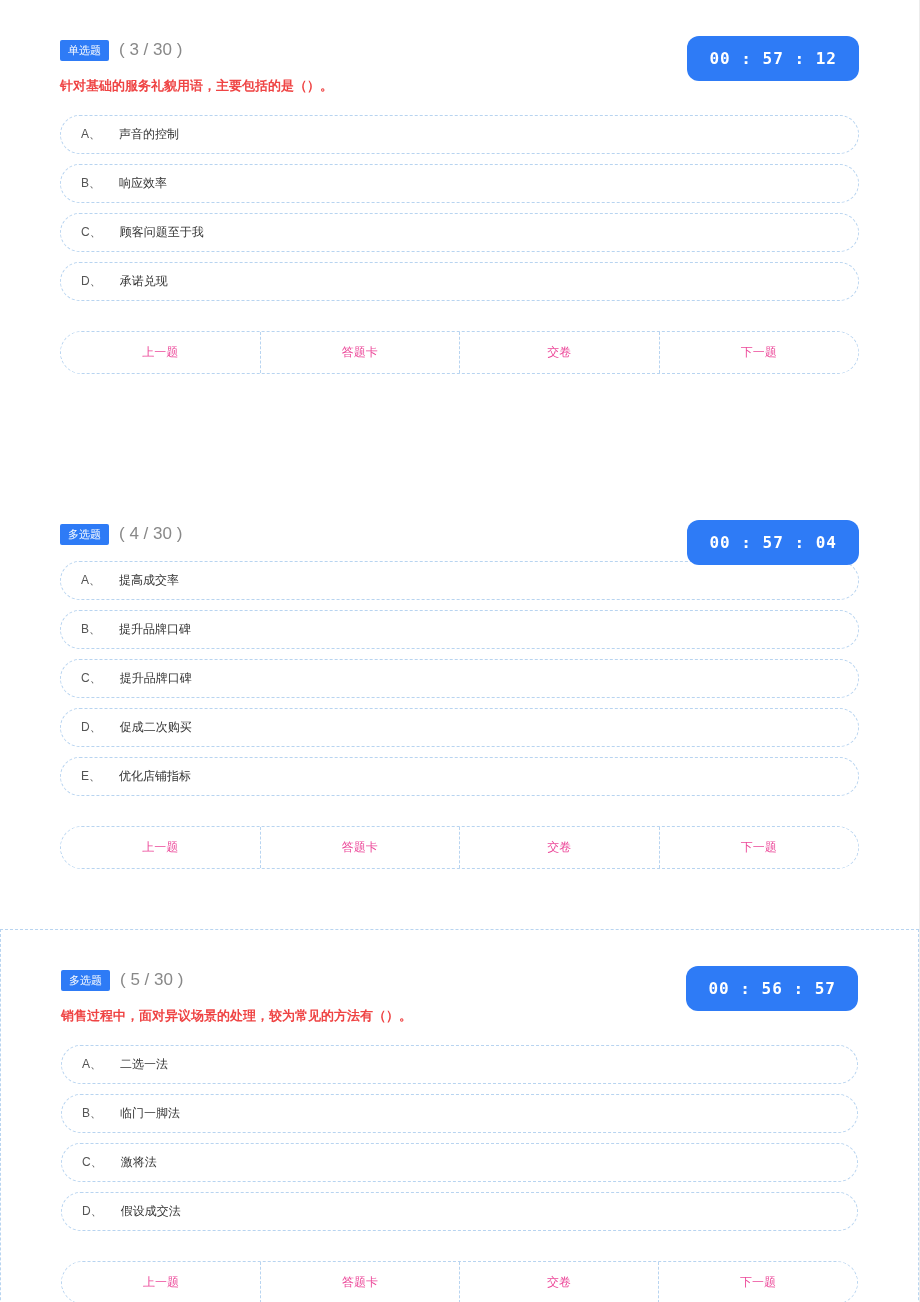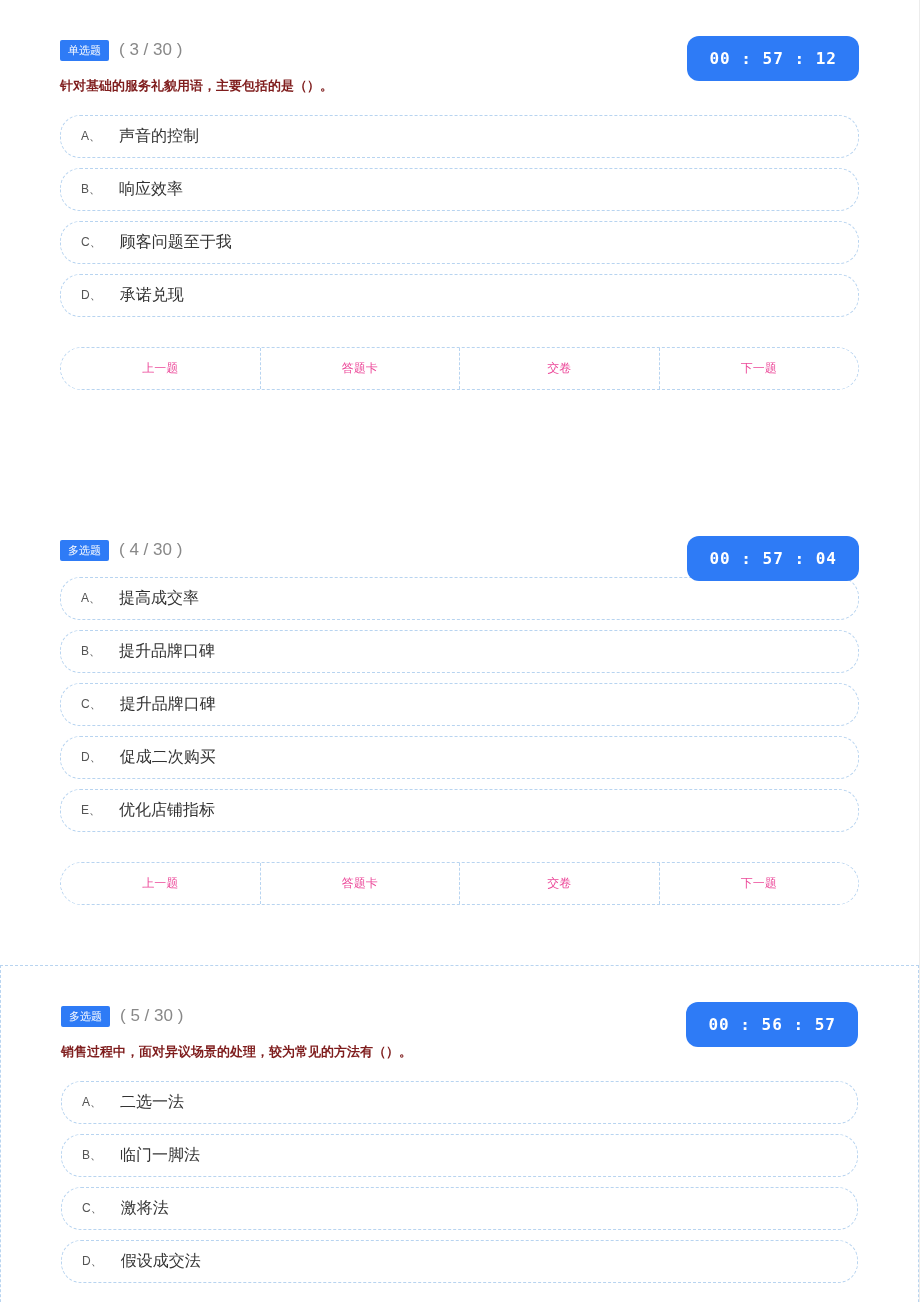--- a/index.html
+++ b/index.html
@@ -47,21 +47,21 @@
       font-size: 16px;
       font-weight: bold;
       letter-spacing: 1px;
       padding: 13px 22px;
       border-radius: 12px;
       font-family: monospace;
     }
     .question-text {
       font-size: 13px;
       font-weight: bold;
-      color: #7f1d1d;
+      color: #ef4444;
       margin-bottom: 20px;
     }
     .options {
       display: flex;
       flex-direction: column;
       gap: 10px;
     }
     .option {
       border: 1px dashed #b8d4f0;
       border-radius: 20px;
@@ -72,21 +72,21 @@
       background: #fff;
       cursor: pointer;
     }
     .option-letter {
       color: #555;
       font-size: 12px;
       min-width: 20px;
     }
     .option-text {
       color: #333;
-      font-size: 16px;
+      font-size: 12px;
     }
     .nav-row {
       display: flex;
       border: 1px dashed #b8d4f0;
       border-radius: 22px;
       margin-top: 30px;
       overflow: hidden;
     }
     .nav-btn {
       flex: 1;

